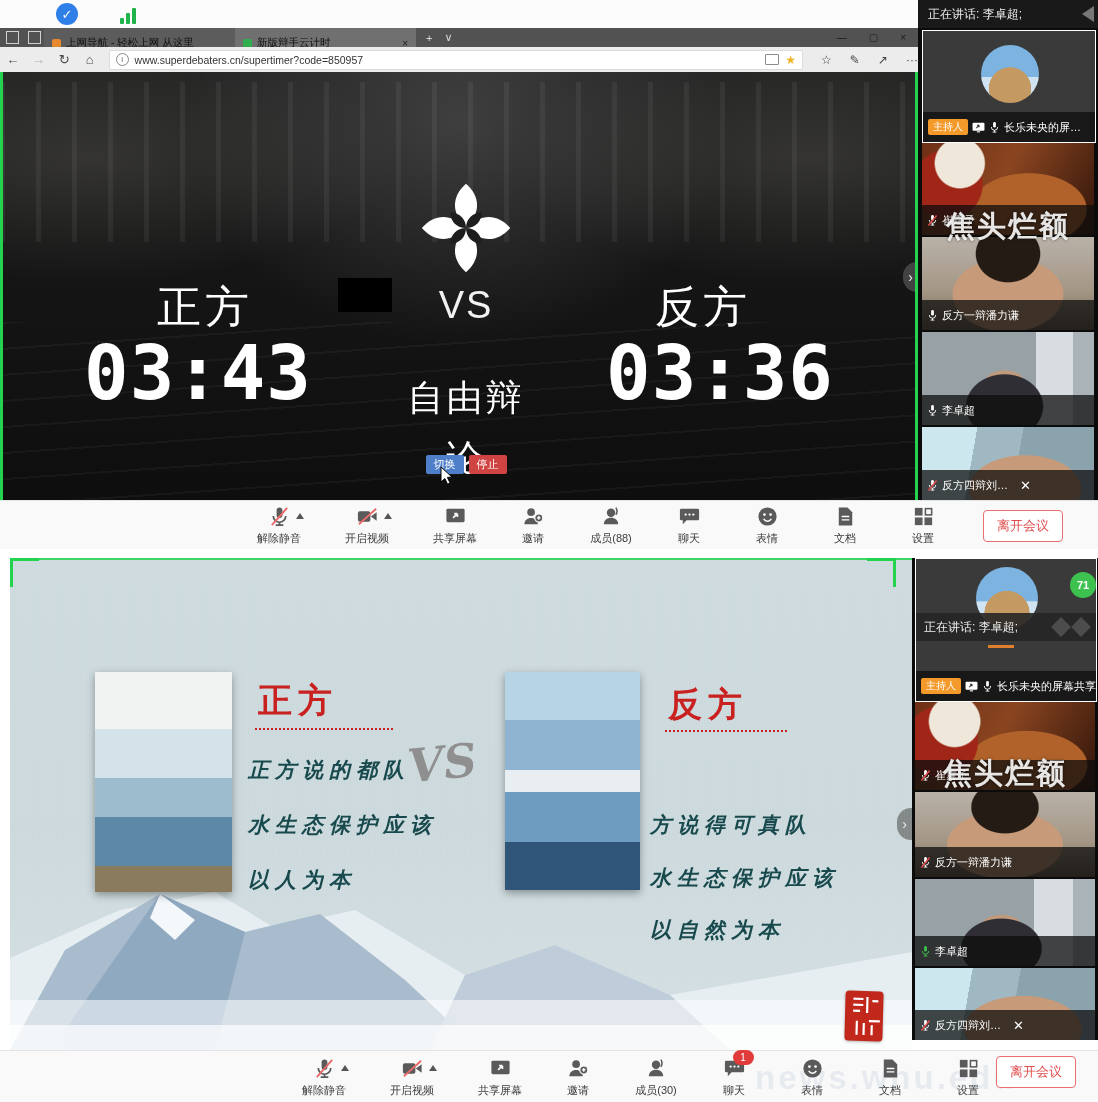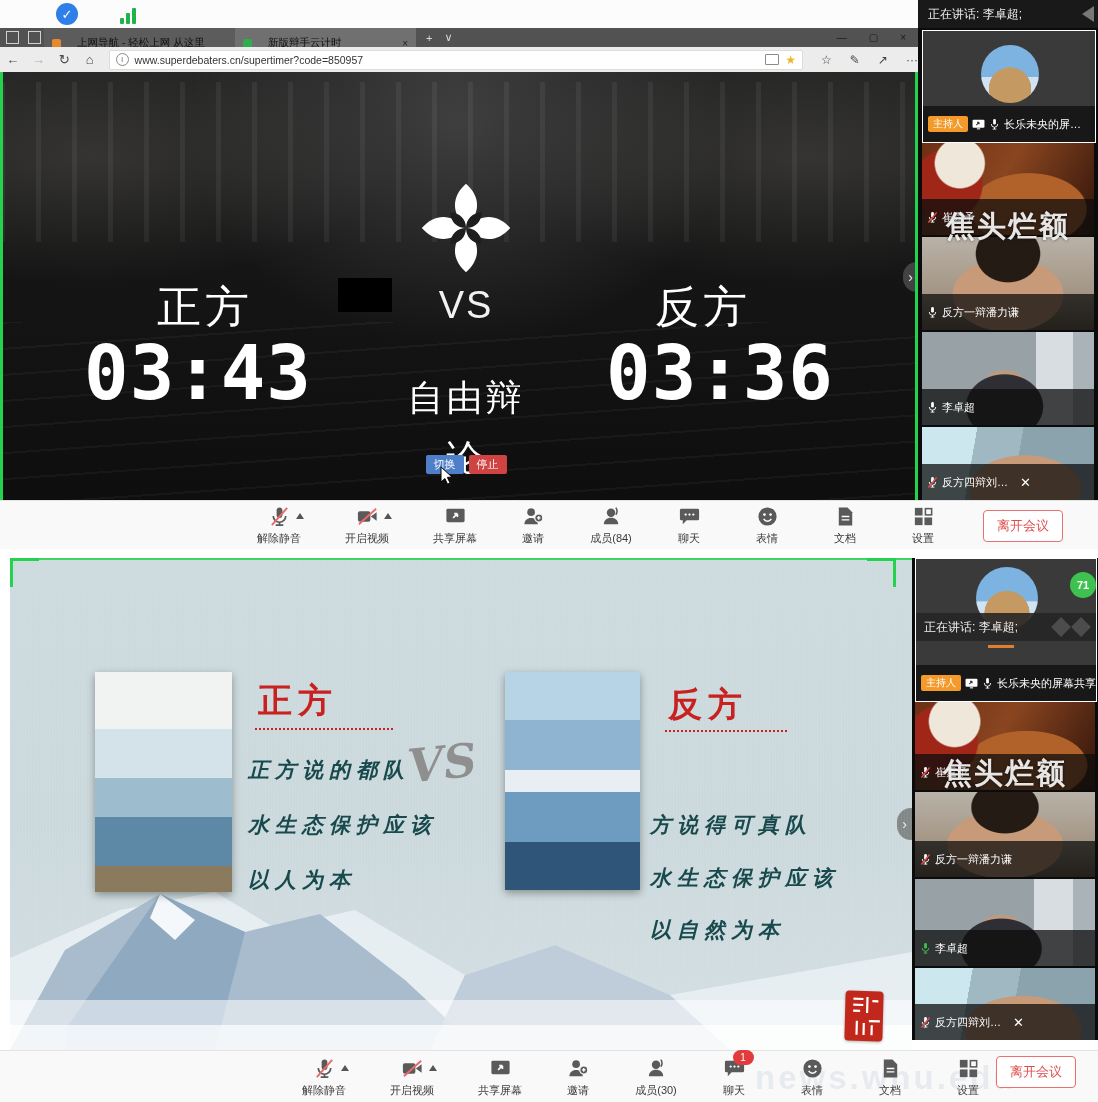--- a/index.html
+++ b/index.html
@@ -9,21 +9,21 @@
   .abs{position:absolute;}
   
   .os-strip{left:0;top:0;width:1098px;height:28px;background:#fcfcfc;}
   .shield{left:56px;top:3px;width:22px;height:22px;border-radius:50%;background:#2f7fe8;color:#fff;
           font-size:13px;font-weight:bold;display:flex;align-items:center;justify-content:center;}
   .signal{left:120px;top:6px;display:flex;align-items:flex-end;gap:2px;height:18px;}
   .signal i{display:block;width:4px;background:#21b34b;border-radius:1px;}
   
   .tabbar{left:0;top:28px;width:918px;height:19px;background:#525252;display:flex;align-items:stretch;}
   .winsq{width:11px;height:11px;border:1px solid #d0d0d0;margin:3px 3px 0 6px;}
-  .tab{display:flex;align-items:center;gap:16px;padding:15px 8px;font-size:10.5px;color:#101010;
+  .tab{display:flex;align-items:center;gap:5px;padding:15px 8px;font-size:10.5px;color:#101010;
        max-width:180px;white-space:nowrap;overflow:hidden;}
   .tab.inactive{background:#5c5c5c;width:175px;}
   .tab.active{background:#707070;width:165px;}
   .favicon{width:9px;height:9px;border-radius:2px;flex:0 0 auto;}
   .tabx{margin-left:auto;color:#222;font-size:10px;}
   .tabtools{color:#d8d8d8;font-size:11px;display:flex;align-items:center;gap:12px;padding-left:10px;}
   .winctl{margin-left:auto;display:flex;align-items:center;gap:22px;padding-right:12px;color:#1a1a1a;font-size:10px;}
   .addrbar{left:0;top:47px;width:918px;height:25px;background:#ececec;display:flex;align-items:center;
            font-size:13px;color:#4a4a4a;}
   .navic{width:26px;text-align:center;}
@@ -53,21 +53,21 @@
   .blackrect{background:#000;}
   .handle{background:rgba(90,90,90,.65);color:#eee;border-radius:14px 0 0 14px;
           display:flex;align-items:center;justify-content:center;font-size:14px;}
   
   .sidebar{background:#0b0b0b;overflow:hidden;}
   .sb-head{height:28px;display:flex;align-items:center;padding:0 10px;color:#efefef;font-size:12px;
            background:#191919;position:relative;}
   .sb-head .deco{position:absolute;right:4px;top:6px;width:0;height:0;
            border-top:8px solid transparent;border-bottom:8px solid transparent;border-right:12px solid #8f8f8f;opacity:.8;}
   .vtile{position:absolute;left:4px;width:172px;background:#161616;overflow:hidden;}
-  .plabel{position:absolute;left:0;bottom:0;right:0;height:36px;display:flex;align-items:center;gap:4px;
+  .plabel{position:absolute;left:0;bottom:0;right:0;height:30px;display:flex;align-items:center;gap:4px;
           padding:0 5px;background:rgba(12,12,12,.74);color:#fff;font-size:11px;white-space:nowrap;overflow:hidden;}
   .hostbadge{background:#f39a2b;color:#fff;font-size:10px;padding:1px 5px;border-radius:2px;flex:0 0 auto;}
   .wm-big{position:absolute;left:-6px;right:-6px;text-align:center;font-size:29px;font-weight:bold;
           color:rgba(248,248,248,.92);text-shadow:0 0 3px rgba(0,0,0,.6);letter-spacing:2px;z-index:7;pointer-events:none;}
   .avatar-cat{border-radius:50%;background:
      radial-gradient(circle at 50% 75%, #c59a62 0 40%, transparent 41%),
      linear-gradient(180deg,#7db3e0 0 55%, #cfe3f2 56% 100%);}
   .bg-tile1{background:#3a3a3a;}
   .bg-cat{background:
      radial-gradient(circle at 22% 22%, #efe8da 0 16%, transparent 17%),
@@ -341,21 +341,21 @@
         <span class="lab">邀请</span>
       </div>
       <div class="tbi">
         <span class="icwrap">
             <svg class="ic" viewBox="0 0 24 24">
               <circle cx="11.5" cy="8" r="4.4" fill="currentColor"></circle>
               <path d="M4 20c0-4.2 3.3-6.8 7.5-6.8S19 15.8 19 20z" fill="currentColor"></path>
               <path d="M16.5 2.8a6.5 6.5 0 0 1 0 7.4" stroke="currentColor" stroke-width="1.6" fill="none"></path>
             </svg>
           </span>
-        <span class="lab">成员(84)</span>
+        <span class="lab">成员(88)</span>
       </div>
       <div class="tbi">
         <span class="icwrap">
             <svg class="ic" viewBox="0 0 24 24">
               <path d="M3.5 4h17a1.5 1.5 0 0 1 1.5 1.5v9a1.5 1.5 0 0 1-1.5 1.5H9l-4 4v-4H3.5A1.5 1.5 0 0 1 2 14.5v-9A1.5 1.5 0 0 1 3.5 4z" fill="currentColor"></path>
               <circle cx="8" cy="10" r="1.2" fill="#fff"></circle>
               <circle cx="12" cy="10" r="1.2" fill="#fff"></circle>
               <circle cx="16" cy="10" r="1.2" fill="#fff"></circle>
             </svg>
           </span>

